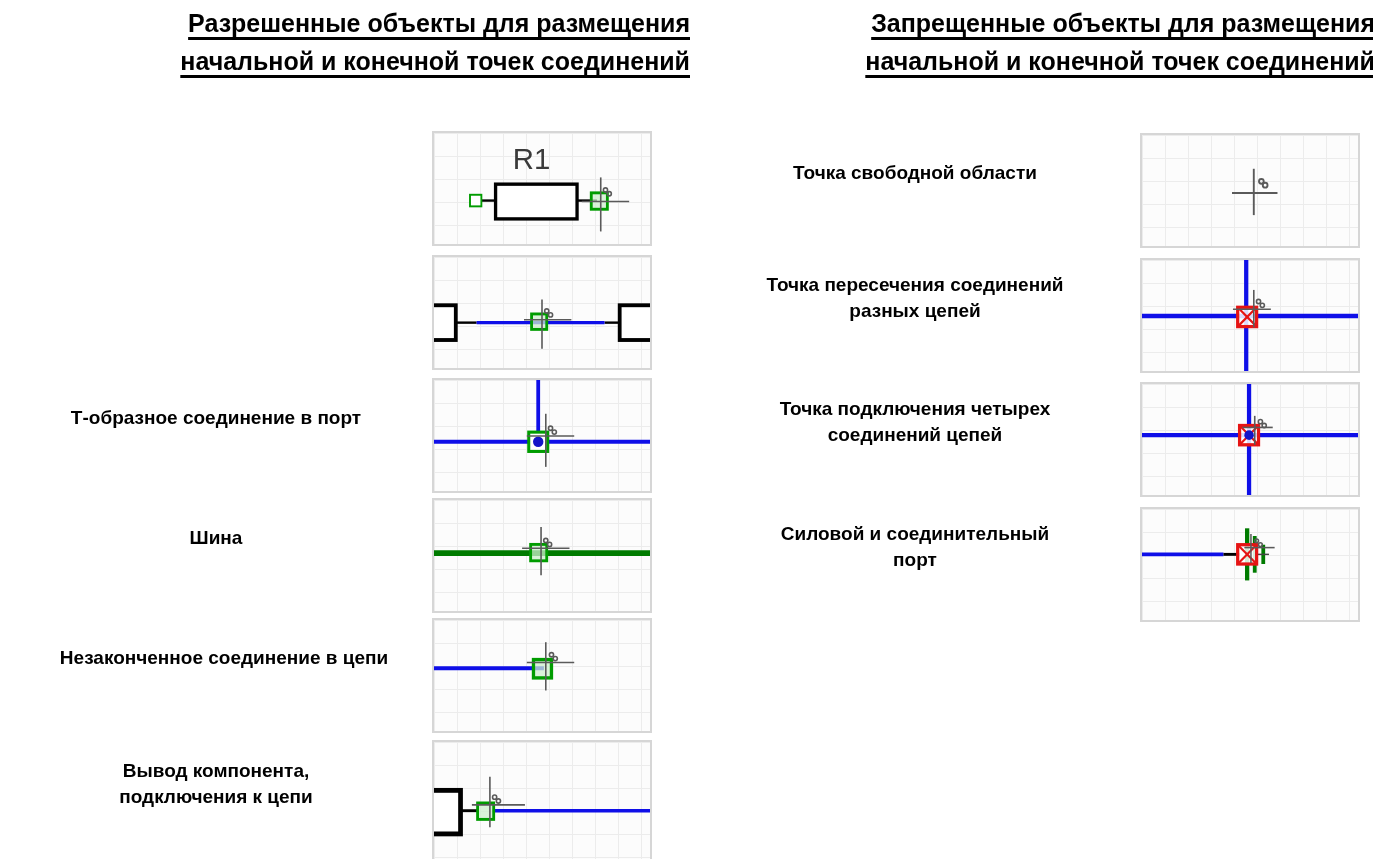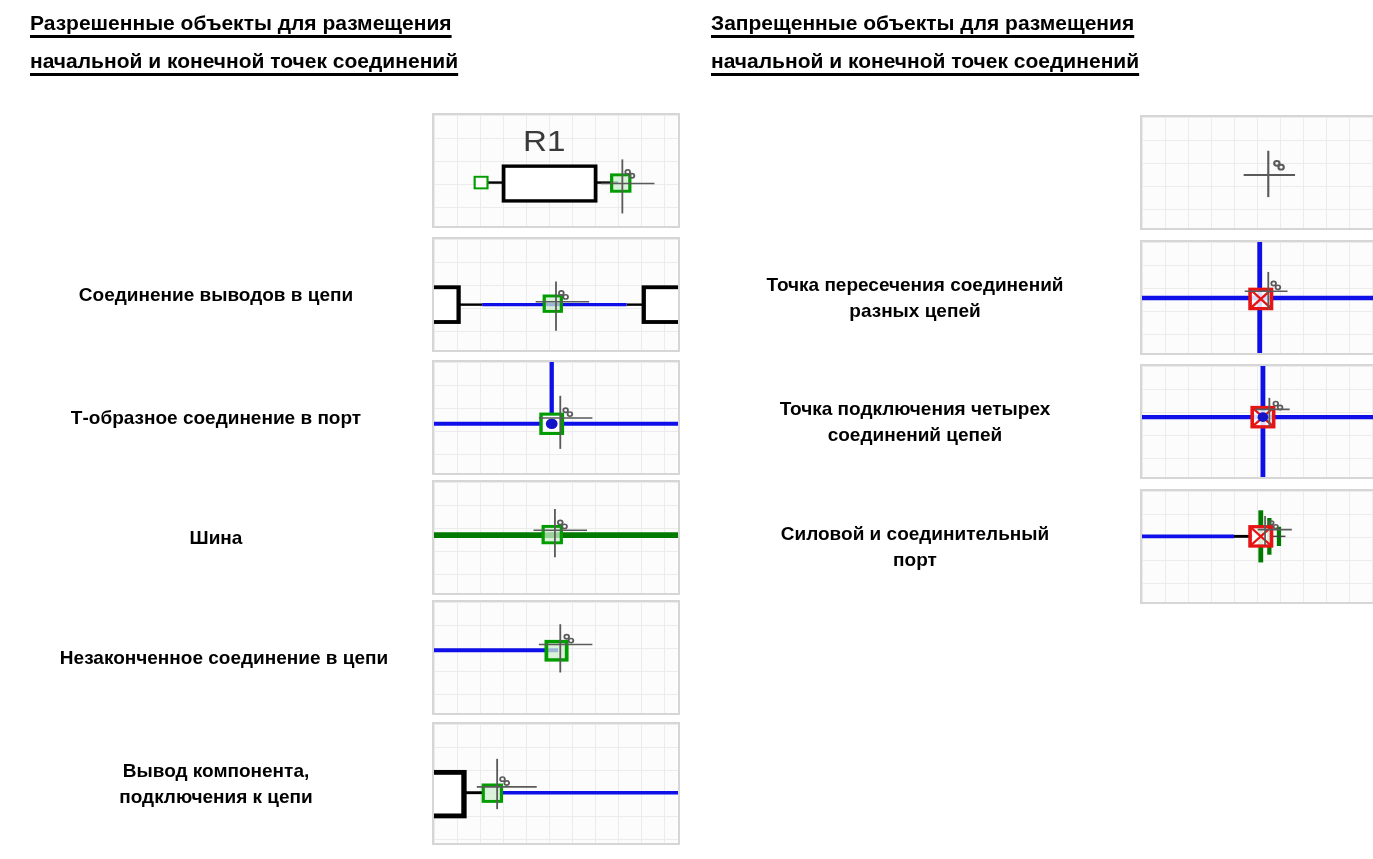--- a/index.html
+++ b/index.html
@@ -11,37 +11,38 @@
     --junction-blue:#1414C8;
     --component-black:#000000;
     --cursor-gray:#5A5A5A;
   }
   html,body{margin:0;padding:0;background:#ffffff;}
   body{width:1373px;height:859px;position:relative;overflow:hidden;
        font-family:"Liberation Sans",sans-serif;color:#000;}
   .canvas{position:absolute;inset:0;}
   .section-title{
     position:absolute;
-    font-weight:bold;font-size:21px;line-height:38px;
-    text-align:left;white-space:pre-line;
+    font-weight:bold;font-size:25px;line-height:38px;
+    text-align:right;white-space:pre-line;
     text-decoration:underline;text-decoration-thickness:2.5px;text-underline-offset:5px;
   }
   .label{
     position:absolute;display:flex;align-items:center;justify-content:center;
     text-align:center;font-weight:bold;font-size:19px;line-height:26px;
     white-space:pre-line;
   }
   .fig{
-    position:absolute;width:248px;box-sizing:border-box;
+    position:absolute;width:220px;box-sizing:border-box;
     border:2px solid #d6d6d6;
     background-color:#fcfcfc;
     background-image:
       linear-gradient(to right,#ececec 1px,transparent 1px),
       linear-gradient(to bottom,#ececec 1px,transparent 1px);
     background-size:23px 23px;
+    margin-top:18px;
   }
   .fig svg{display:block;width:100%;height:100%;overflow:hidden;}
   
   .w{stroke:var(--wire-blue);fill:none;}
   .bus-line{stroke:var(--bus-green);fill:none;}
   .blk{stroke:var(--component-black);fill:#ffffff;}
   .pin{stroke:var(--component-black);fill:none;}
   .hs{stroke:var(--hotspot-green);fill:var(--hotspot-fill);fill-opacity:.75;}
   .hs-open{stroke:var(--hotspot-green);fill:#ffffff;}
   .xb{stroke:var(--forbidden-red);fill:#ffffff;fill-opacity:.85;}
@@ -53,21 +54,20 @@
 </head>
 <body>
 
 <div class="canvas">
 
   <div class="section-title" style="left:30px;top:4px;width:660px">Разрешенные объекты для размещения
 начальной и конечной точек соединений</div>
   <div class="section-title" style="left:711px;top:4px;width:664px">Запрещенные объекты для размещения
 начальной и конечной точек соединений</div>
 
-  <div class="label" style="left:10px;top:237px;width:412px;height:115px">Соединение выводов в цепи</div>
   <div class="label" style="left:10px;top:360px;width:412px;height:115px">Т-образное соединение в порт</div>
   <div class="label" style="left:10px;top:480px;width:412px;height:115px">Шина</div>
   <div class="label" style="left:18px;top:600px;width:412px;height:115px">Незаконченное соединение в цепи</div>
   <div class="label" style="left:10px;top:722px;width:412px;height:123px">Вывод компонента,
 подключения к цепи</div>
 
   <div class="fig" style="left:432px;top:113px;height:115px">
     <svg viewBox="0 0 228 115" preserveAspectRatio="none">
       <g>
         <text class="des" x="103" y="37" text-anchor="middle">R1</text>
@@ -152,20 +152,21 @@
       <rect class="hs" x="46" y="63" width="17" height="17" stroke-width="3"></rect>
       <g class="ch" stroke-width="1.7">
         <line x1="59" y1="36" x2="59" y2="88"></line>
         <line x1="40" y1="65" x2="96" y2="65"></line>
         <circle cx="64" cy="57" r="2.2"></circle>
         <circle cx="68" cy="61" r="2.2"></circle>
       </g>
     </svg>
   </div>
 
+  <div class="label" style="left:695px;top:115px;width:440px;height:115px">Точка свободной области</div>
   <div class="label" style="left:695px;top:240px;width:440px;height:115px">Точка пересечения соединений
 разных цепей</div>
   <div class="label" style="left:695px;top:489px;width:440px;height:115px">Силовой и соединительный
 порт</div>
   <div class="label" style="left:695px;top:364px;width:440px;height:115px">Точка подключения четырех
 соединений цепей</div>
 
   <div class="fig" style="left:1140px;top:115px;height:115px">
     <svg viewBox="0 0 228 115" preserveAspectRatio="none">
       <g class="ch" stroke-width="2">

